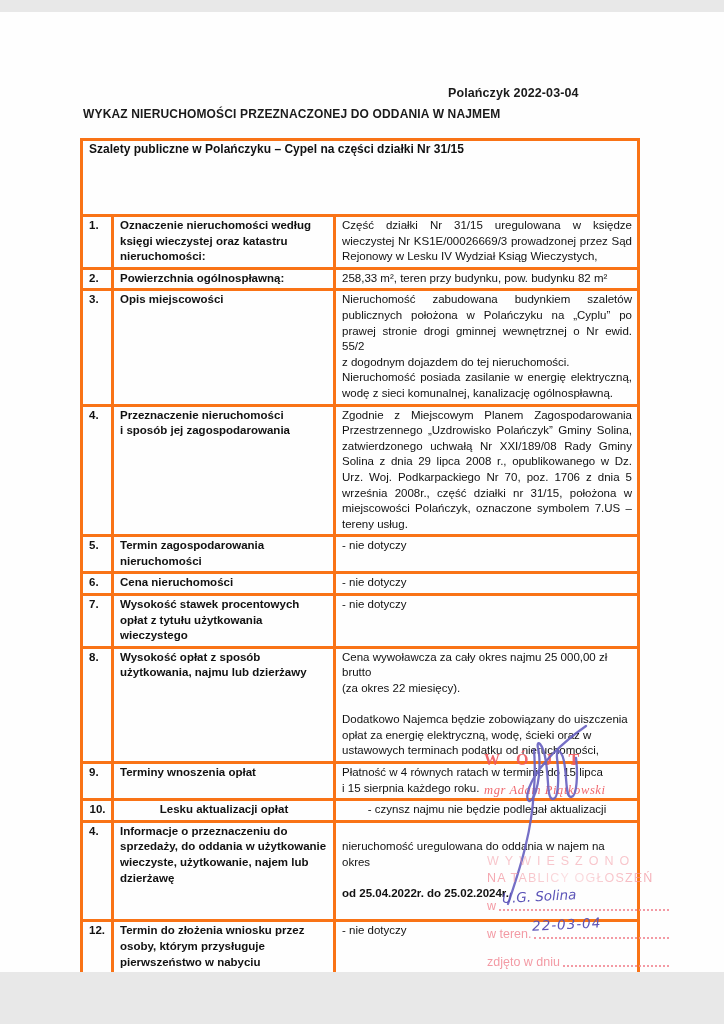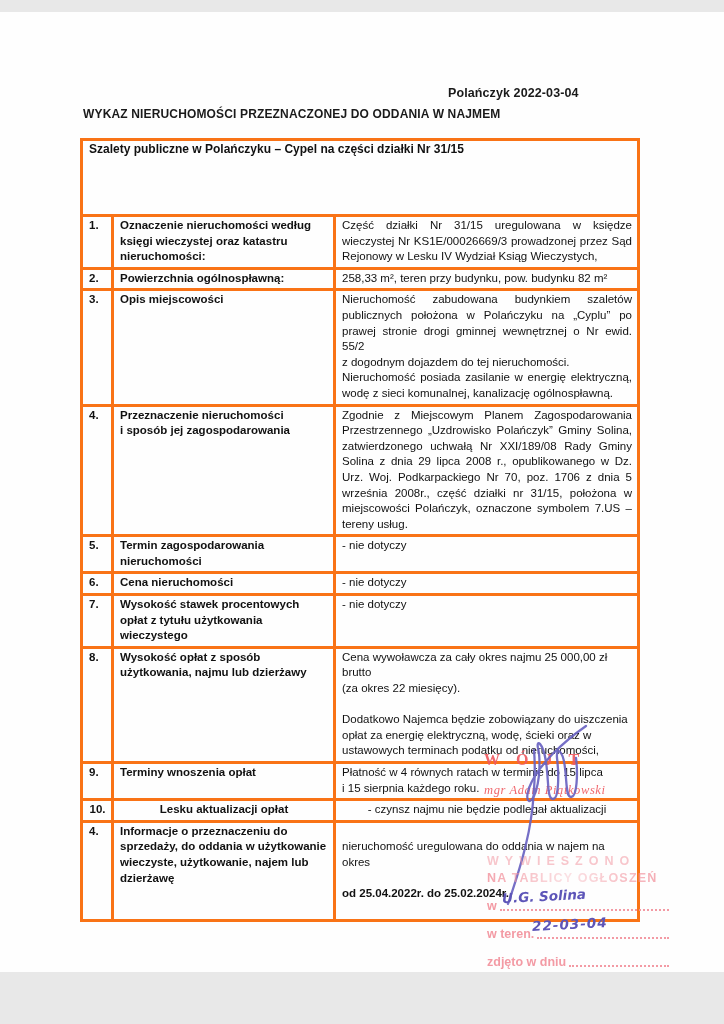--- a/index.html
+++ b/index.html
@@ -60,21 +60,21 @@
     font-family:"Liberation Serif",serif;font-style:italic;font-size:12.5px;
     margin-top:14px;white-space:nowrap;opacity:.92;letter-spacing:.6px;
   }
 
   
   .signature-svg{position:absolute;left:468px;top:700px;pointer-events:none;}
 
   
   .posting-stamp{
     position:absolute;left:487px;top:842px;width:182px;color:#f2909b;
-    font-size:12.5px;font-weight:700;
+    font-size:12.5px;font-weight:400;
   }
   .p-line1{letter-spacing:6px;opacity:.5;white-space:nowrap;}
   .p-line2{
     letter-spacing:1.2px;opacity:.85;margin-top:3px;white-space:nowrap;
     -webkit-mask-image:linear-gradient(90deg,rgba(0,0,0,.95),rgba(0,0,0,.3) 45%,rgba(0,0,0,.95));
     mask-image:linear-gradient(90deg,rgba(0,0,0,.95),rgba(0,0,0,.3) 45%,rgba(0,0,0,.95));
   }
   .p-field{display:flex;align-items:flex-end;margin-top:14px;opacity:.9;}
   .p-field .dots{flex:1;border-bottom:2px dotted currentColor;margin:0 0 2px 3px;}
   .handwritten{
@@ -163,20 +163,25 @@
         <td class="label">Lesku aktualizacji opłat</td>
         <td class="value">- czynsz najmu nie będzie podlegał aktualizacji</td>
       </tr>
       <tr>
         <td class="num">4.</td>
         <td class="label">Informacje o przeznaczeniu do sprzedaży, do oddania w użytkowanie wieczyste, użytkowanie, najem lub dzierżawę</td>
         <td class="value">
           <div>nieruchomość uregulowana do oddania w najem na okres</div>
           <div class="bold">od 25.04.2022r. do 25.02.2024r.</div>
         </td>
+      </tr>
+      <tr>
+        <td class="num">12.</td>
+        <td class="label">Termin do złożenia wniosku przez osoby, którym przysługuje pierwszeństwo w nabyciu nieruchomości na podstawie art. 34 ust. 1 pkt 1 i pkt 2.</td>
+        <td class="value">- nie dotyczy</td>
       </tr>
     </tbody>
   </table>
 
   <div class="wojt-stamp">
     <div class="wojt-title">WÓJT</div>
     <div class="wojt-name">mgr Adam Piątkowski</div>
   </div>
 
   <svg class="signature-svg" width="160" height="200" viewBox="0 0 160 200">

